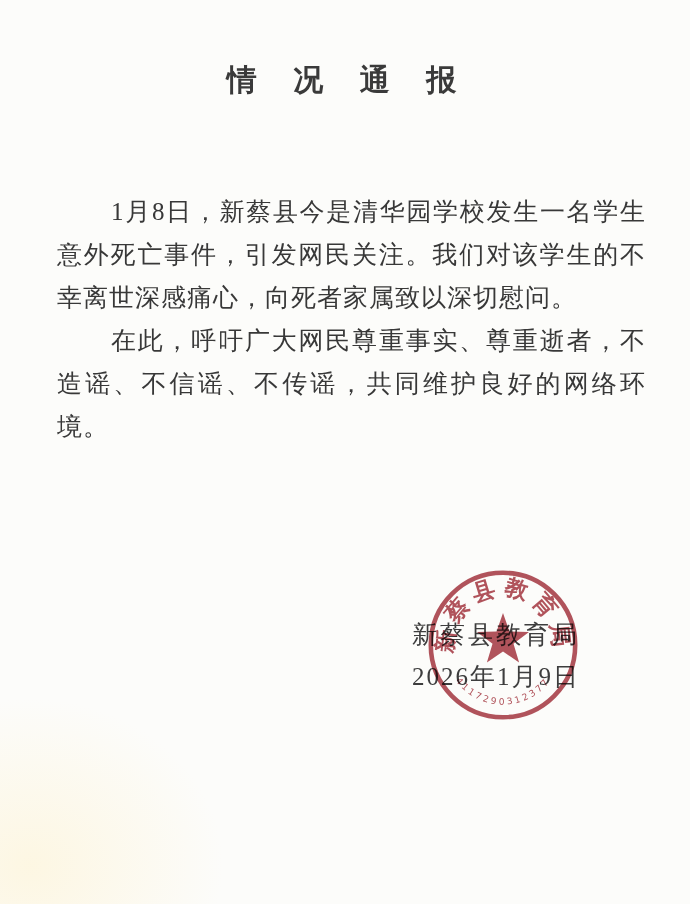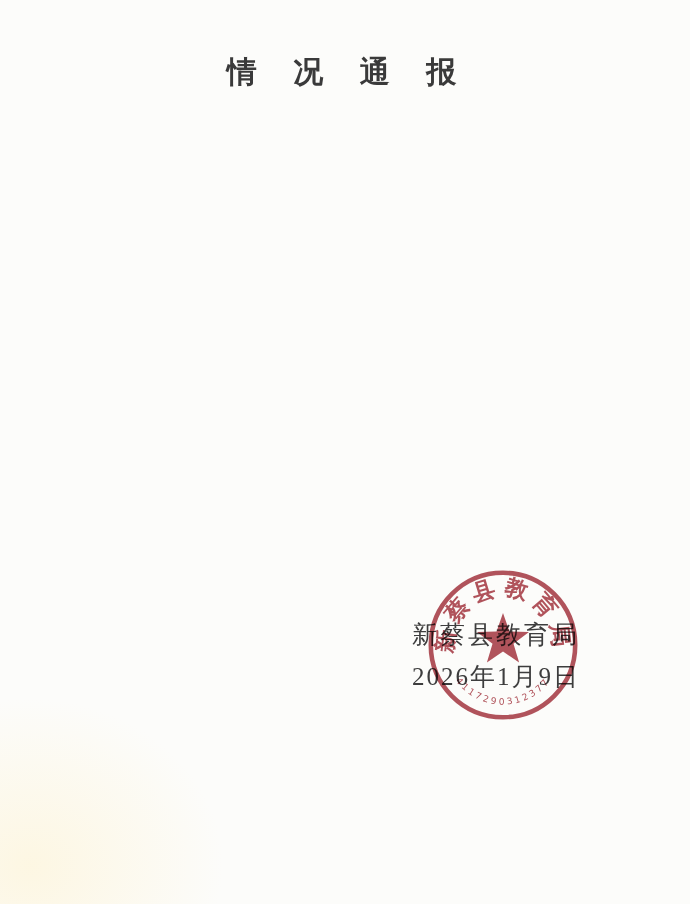--- a/index.html
+++ b/index.html
@@ -21,21 +21,21 @@
     content: "";
     position: absolute;
     left: -60px;
     bottom: -40px;
     width: 300px;
     height: 260px;
     background: radial-gradient(ellipse at 30% 70%, rgba(253,246,224,0.9) 0%, rgba(253,246,224,0) 65%);
     pointer-events: none;
   }
   .title {
-    margin: 0;
+    margin: 8px;
     padding-top: 52px;
     text-align: center;
     font-size: 30px;
     font-weight: 600;
     color: #3a3a3a;
     letter-spacing: 7px;
     word-spacing: 15px;
   }
   .body-text {
     position: absolute;
@@ -95,20 +95,22 @@
   }
 </style>
 </head>
 <body>
 
 <div class="page">
 
   <h1 class="title">情 况 通 报</h1>
 
   <div class="body-text">
+    <p>1月8日，新蔡县今是清华园学校发生一名学生意外死亡事件，引发网民关注。我们对该学生的不幸离世深感痛心，向死者家属致以深切慰问。</p>
+    <p>在此，呼吁广大网民尊重事实、尊重逝者，不造谣、不信谣、不传谣，共同维护良好的网络环境。</p>
   </div>
 
   <div class="sign-block">
     <div class="signature">新蔡县教育局</div>
     <div class="date">2026年1月9日</div>
   </div>
 
   <svg class="stamp" viewBox="0 0 200 200" xmlns="http://www.w3.org/2000/svg">
     <defs>
       <path id="arcTop" d="M 48 140 A 65.6 65.6 0 1 1 152 140" fill="none"></path>

